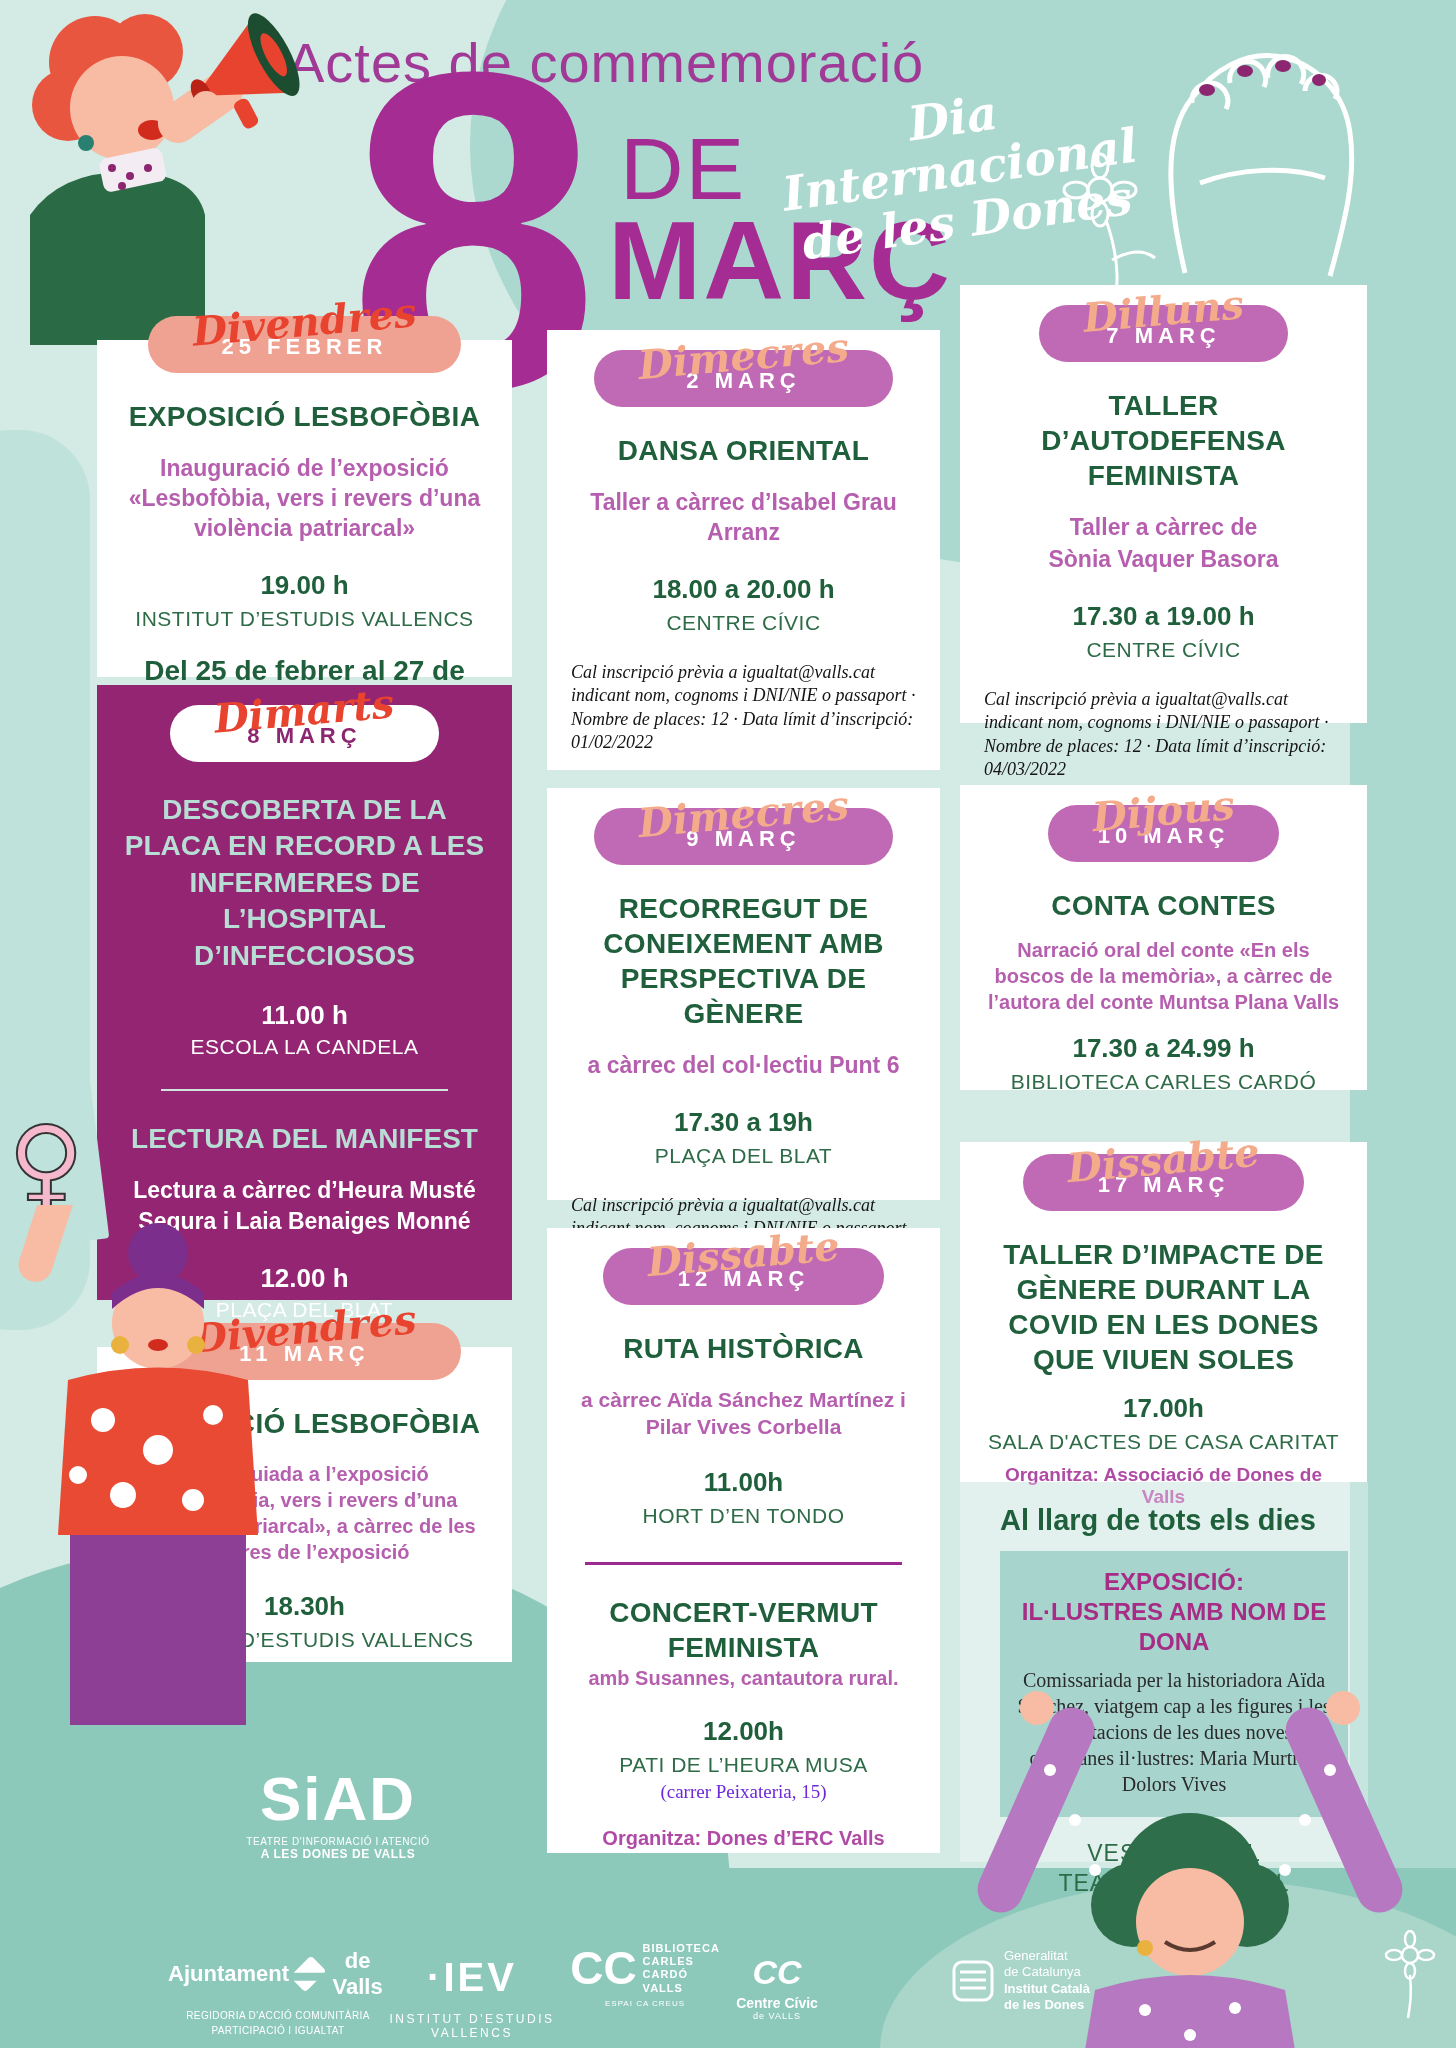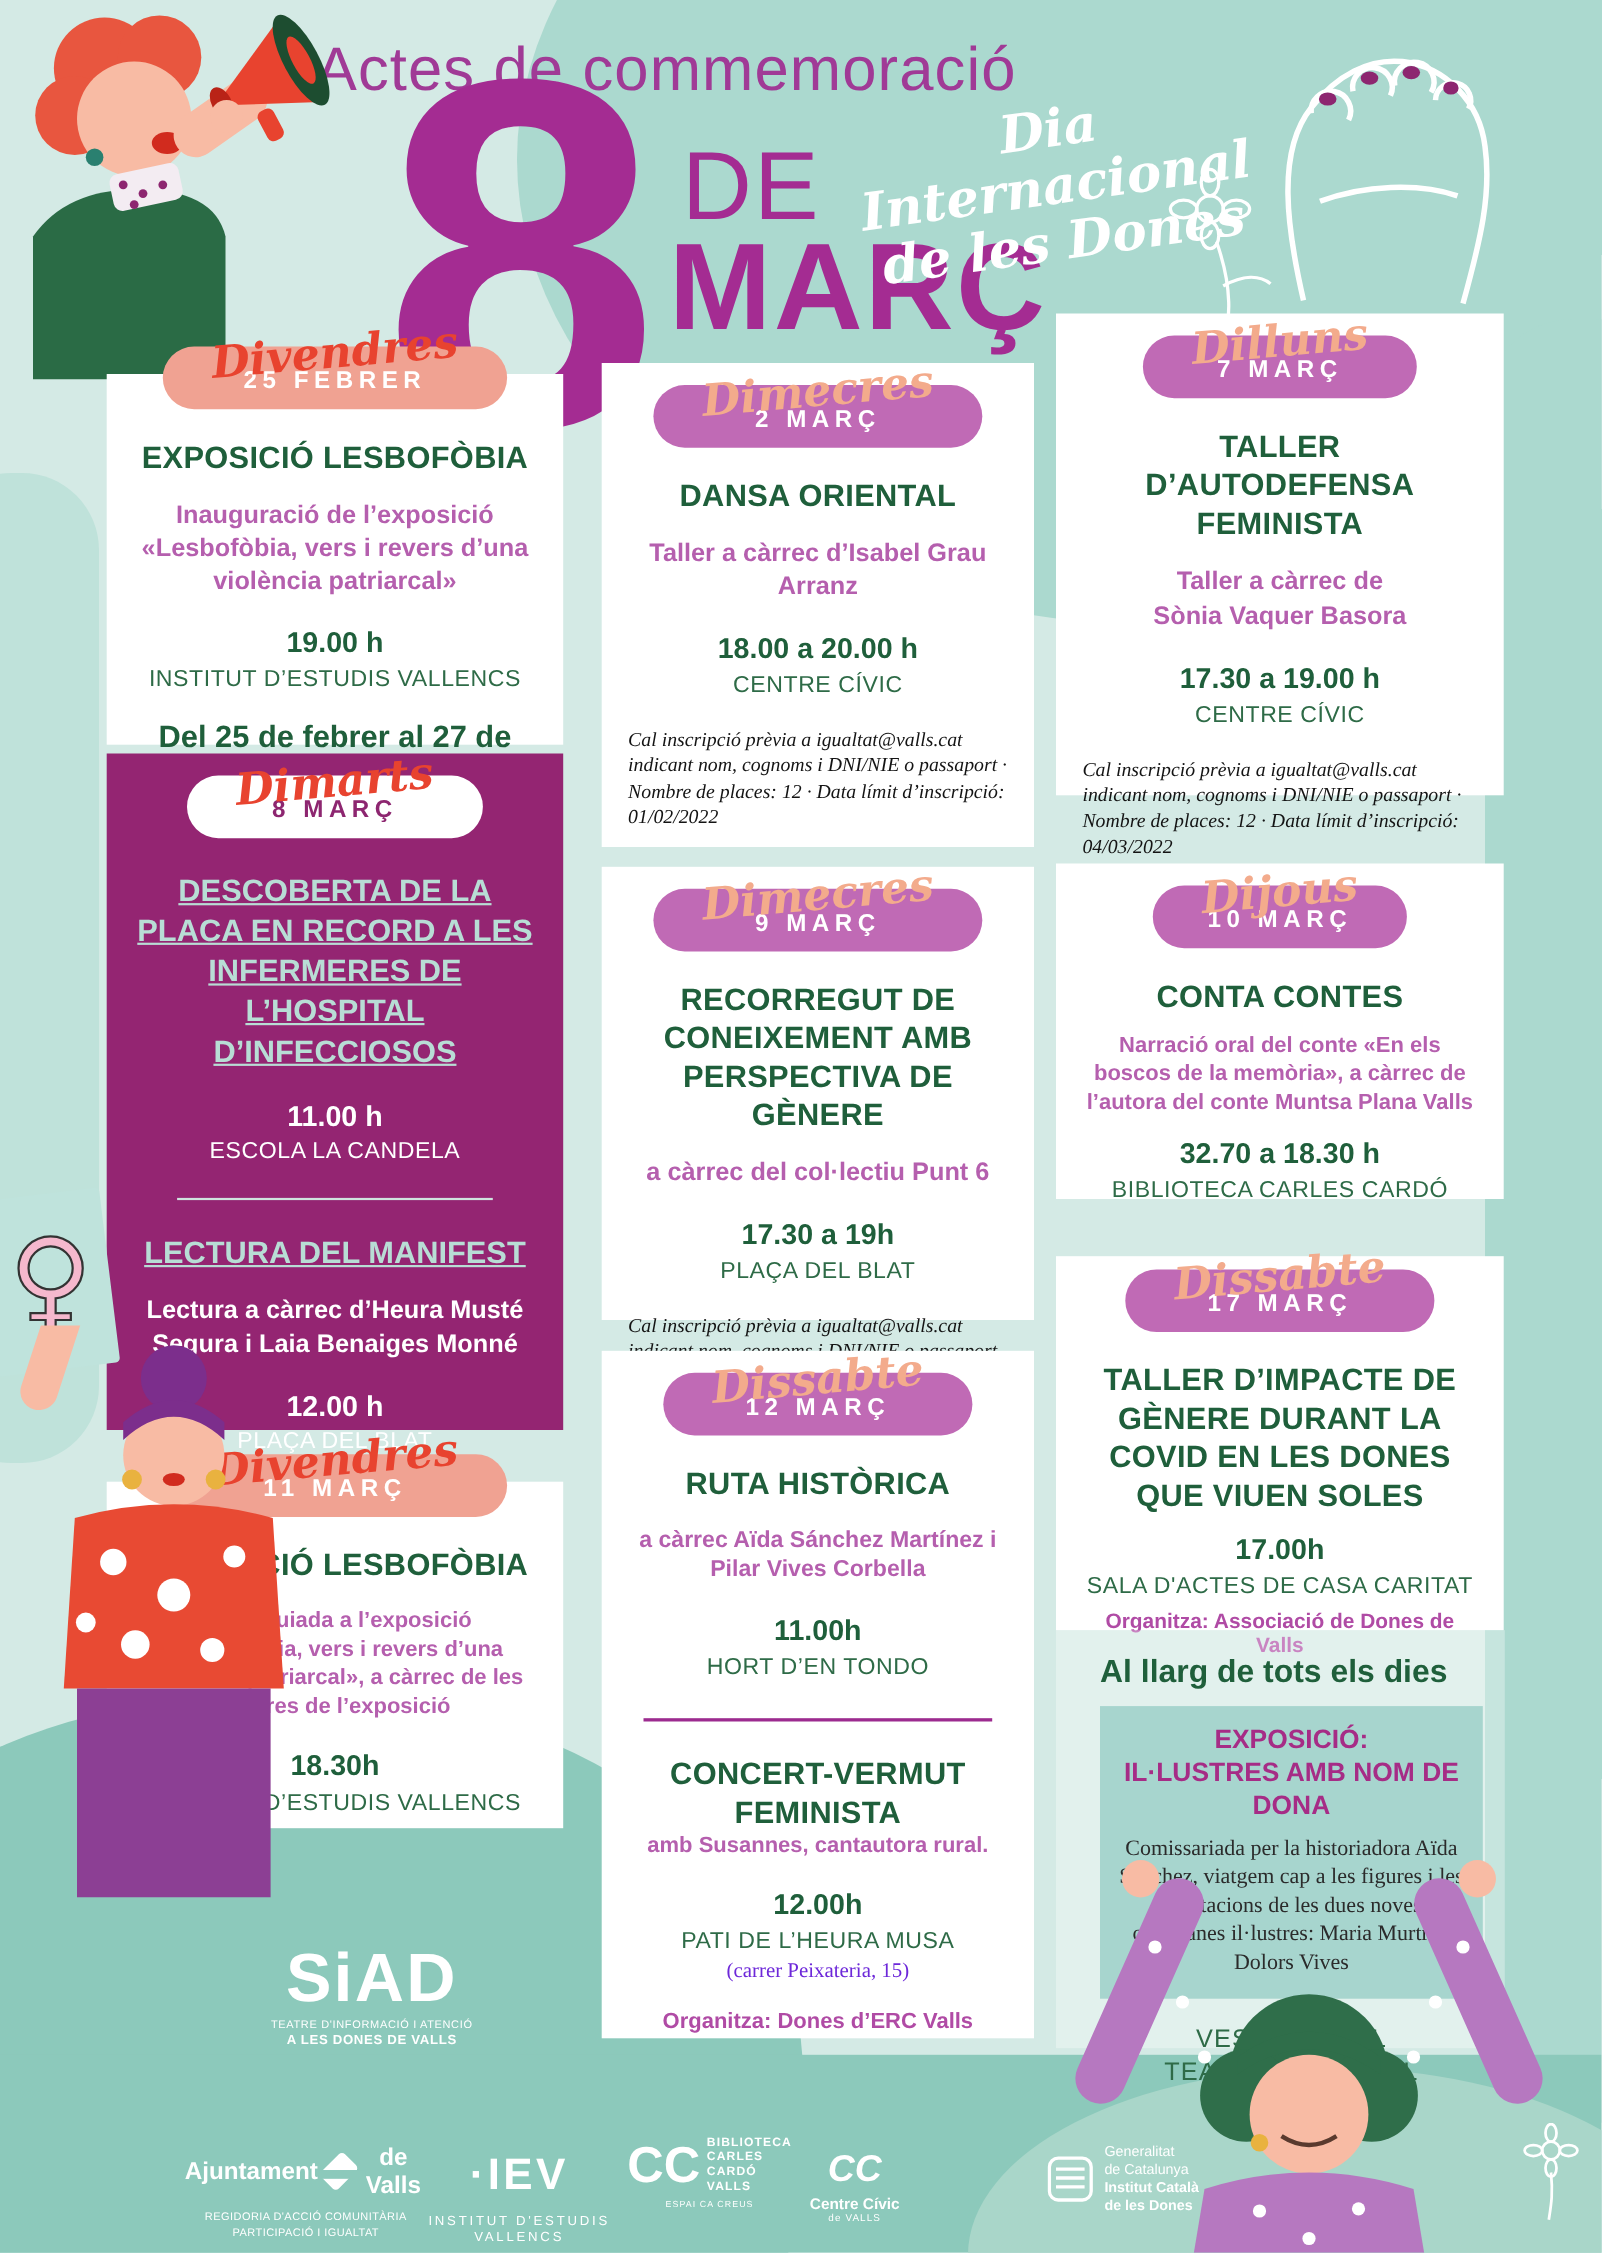--- a/index.html
+++ b/index.html
@@ -43,21 +43,21 @@
 
   .h-green{color:#1f5f3b;font-size:28px;font-weight:bold;line-height:1.25;margin:26px 0 0;letter-spacing:.3px;}
   .t-purple{color:#b55fae;font-size:23px;font-weight:bold;line-height:1.3;margin:20px 0 0;}
   .time{color:#1f5f3b;font-size:26px;font-weight:bold;margin-top:26px;}
   .place{color:#2e6b47;font-size:21px;letter-spacing:.5px;margin-top:6px;}
   .range{color:#1f5f3b;font-size:28px;font-weight:bold;margin-top:24px;}
   .note{color:#141414;font-family:"Liberation Serif",serif;font-style:italic;
         font-size:18px;line-height:1.3;text-align:left;margin-top:26px;}
   .organitza{color:#b04ba5;font-size:20px;font-weight:bold;margin-top:24px;}
 
-  .h-teal{color:#b8ddd5;font-size:28px;font-weight:bold;line-height:1.3;margin:30px 0 0;text-decoration:underline;}
+  .h-teal{color:#b8ddd5;font-size:28px;font-weight:bold;line-height:1.3;margin:30px 0 0;}
   .t-white{color:#fff;font-size:23px;font-weight:bold;line-height:1.35;margin:18px 0 0;}
   .time-w{color:#fff;font-size:26px;font-weight:bold;margin-top:26px;}
   .place-w{color:#fff;font-size:21px;letter-spacing:.5px;margin-top:4px;}
   .div-light{border:none;border-top:2px solid #cfe4df;width:78%;margin:30px auto 0;}
   .div-purple{border:none;border-top:3px solid #9c2b8f;width:92%;margin:34px auto 0;}
   .place2{color:#6d28d9;font-size:19px;margin-top:4px;font-family:"Liberation Serif",serif;}
   .sub-desc{color:#b55fae;font-size:20px;font-weight:bold;margin-top:2px;}
 
   
   .panel{position:absolute;background:rgba(255,255,255,.32);box-sizing:border-box;padding:18px 20px;}
@@ -267,21 +267,21 @@
     <p class="note">Cal inscripció prèvia a igualtat@valls.cat indicant nom, cognoms i DNI/NIE o passaport · Nombre de places: 12 · Data límit d’inscripció: 04/03/2022</p>
   </section>
 
   <section class="card" style="left:960px;top:785px;width:407px;height:305px;">
     <div class="pill mauve">
       <span class="script sal">Dijous</span>
       <span class="pdate">10 MARÇ</span>
     </div>
     <h2 class="h-green">CONTA CONTES</h2>
     <p class="t-purple" style="font-size:20px;margin-top:14px;">Narració oral del conte «En els boscos de la memòria», a càrrec de l’autora del conte Muntsa Plana Valls</p>
-    <div class="time" style="margin-top:18px;">32.70 a 18.30 h</div>
+    <div class="time" style="margin-top:18px;">17.30 a 24.99 h</div>
     <div class="place">BIBLIOTECA CARLES CARDÓ</div>
   </section>
 
   <section class="card" style="left:960px;top:1142px;width:407px;height:340px;">
     <div class="pill mauve" style="margin-top:12px;">
       <span class="script sal">Dissabte</span>
       <span class="pdate">17 MARÇ</span>
     </div>
     <h2 class="h-green">TALLER D’IMPACTE DE GÈNERE DURANT LA COVID EN LES DONES QUE VIUEN SOLES</h2>
     <div class="time" style="margin-top:16px;">17.00h</div>

